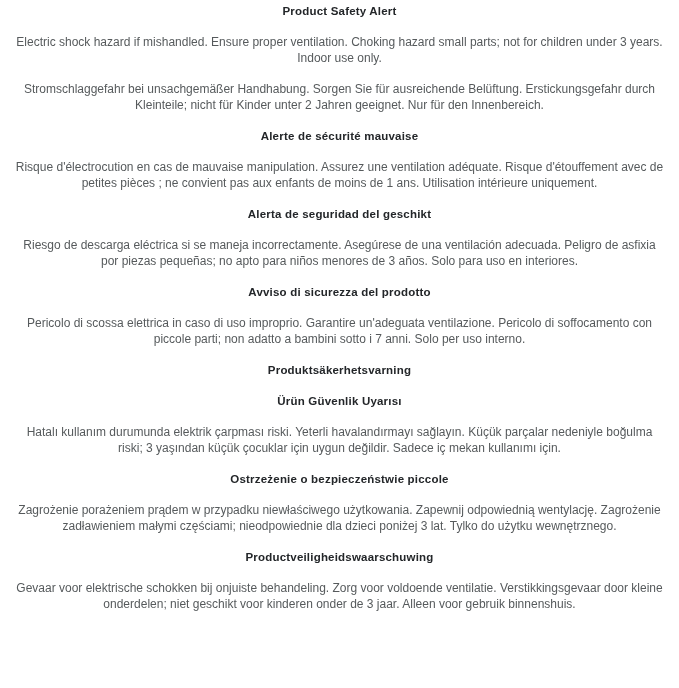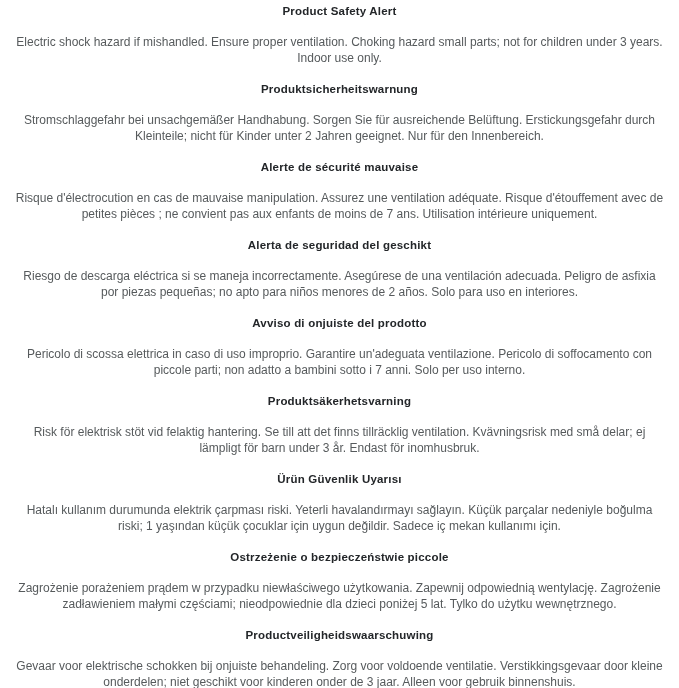--- a/index.html
+++ b/index.html
@@ -42,52 +42,50 @@
 <body>
 
 <main class="doc">
 
   <section>
     <h2 class="sec-heading">Product Safety Alert</h2>
     <p class="sec-body">Electric shock hazard if mishandled. Ensure proper ventilation. Choking hazard small parts; not for children under 3 years. Indoor use only.</p>
   </section>
 
   <section>
-    <h2 class="sec-heading">Produktsicherheitswarnung</h2>
     <p class="sec-body">Stromschlaggefahr bei unsachgemäßer Handhabung. Sorgen Sie für ausreichende Belüftung. Erstickungsgefahr durch Kleinteile; nicht für Kinder unter 2 Jahren geeignet. Nur für den Innenbereich.</p>
   </section>
 
   <section>
     <h2 class="sec-heading">Alerte de sécurité mauvaise</h2>
-    <p class="sec-body">Risque d'électrocution en cas de mauvaise manipulation. Assurez une ventilation adéquate. Risque d'étouffement avec de petites pièces ; ne convient pas aux enfants de moins de 7 ans. Utilisation intérieure uniquement.</p>
+    <p class="sec-body">Risque d'électrocution en cas de mauvaise manipulation. Assurez une ventilation adéquate. Risque d'étouffement avec de petites pièces ; ne convient pas aux enfants de moins de 1 ans. Utilisation intérieure uniquement.</p>
   </section>
 
   <section>
     <h2 class="sec-heading">Alerta de seguridad del geschikt</h2>
-    <p class="sec-body">Riesgo de descarga eléctrica si se maneja incorrectamente. Asegúrese de una ventilación adecuada. Peligro de asfixia por piezas pequeñas; no apto para niños menores de 2 años. Solo para uso en interiores.</p>
+    <p class="sec-body">Riesgo de descarga eléctrica si se maneja incorrectamente. Asegúrese de una ventilación adecuada. Peligro de asfixia por piezas pequeñas; no apto para niños menores de 3 años. Solo para uso en interiores.</p>
   </section>
 
   <section>
-    <h2 class="sec-heading">Avviso di onjuiste del prodotto</h2>
+    <h2 class="sec-heading">Avviso di sicurezza del prodotto</h2>
     <p class="sec-body">Pericolo di scossa elettrica in caso di uso improprio. Garantire un'adeguata ventilazione. Pericolo di soffocamento con piccole parti; non adatto a bambini sotto i 7 anni. Solo per uso interno.</p>
   </section>
 
   <section>
     <h2 class="sec-heading">Produktsäkerhetsvarning</h2>
-    <p class="sec-body">Risk för elektrisk stöt vid felaktig hantering. Se till att det finns tillräcklig ventilation. Kvävningsrisk med små delar; ej lämpligt för barn under 3 år. Endast för inomhusbruk.</p>
   </section>
 
   <section>
     <h2 class="sec-heading">Ürün Güvenlik Uyarısı</h2>
-    <p class="sec-body">Hatalı kullanım durumunda elektrik çarpması riski. Yeterli havalandırmayı sağlayın. Küçük parçalar nedeniyle boğulma riski; 1 yaşından küçük çocuklar için uygun değildir. Sadece iç mekan kullanımı için.</p>
+    <p class="sec-body">Hatalı kullanım durumunda elektrik çarpması riski. Yeterli havalandırmayı sağlayın. Küçük parçalar nedeniyle boğulma riski; 3 yaşından küçük çocuklar için uygun değildir. Sadece iç mekan kullanımı için.</p>
   </section>
 
   <section>
     <h2 class="sec-heading">Ostrzeżenie o bezpieczeństwie piccole</h2>
-    <p class="sec-body">Zagrożenie porażeniem prądem w przypadku niewłaściwego użytkowania. Zapewnij odpowiednią wentylację. Zagrożenie zadławieniem małymi częściami; nieodpowiednie dla dzieci poniżej 5 lat. Tylko do użytku wewnętrznego.</p>
+    <p class="sec-body">Zagrożenie porażeniem prądem w przypadku niewłaściwego użytkowania. Zapewnij odpowiednią wentylację. Zagrożenie zadławieniem małymi częściami; nieodpowiednie dla dzieci poniżej 3 lat. Tylko do użytku wewnętrznego.</p>
   </section>
 
   <section>
     <h2 class="sec-heading">Productveiligheidswaarschuwing</h2>
     <p class="sec-body">Gevaar voor elektrische schokken bij onjuiste behandeling. Zorg voor voldoende ventilatie. Verstikkingsgevaar door kleine onderdelen; niet geschikt voor kinderen onder de 3 jaar. Alleen voor gebruik binnenshuis.</p>
   </section>
 
 </main>
 
 </body></html>

